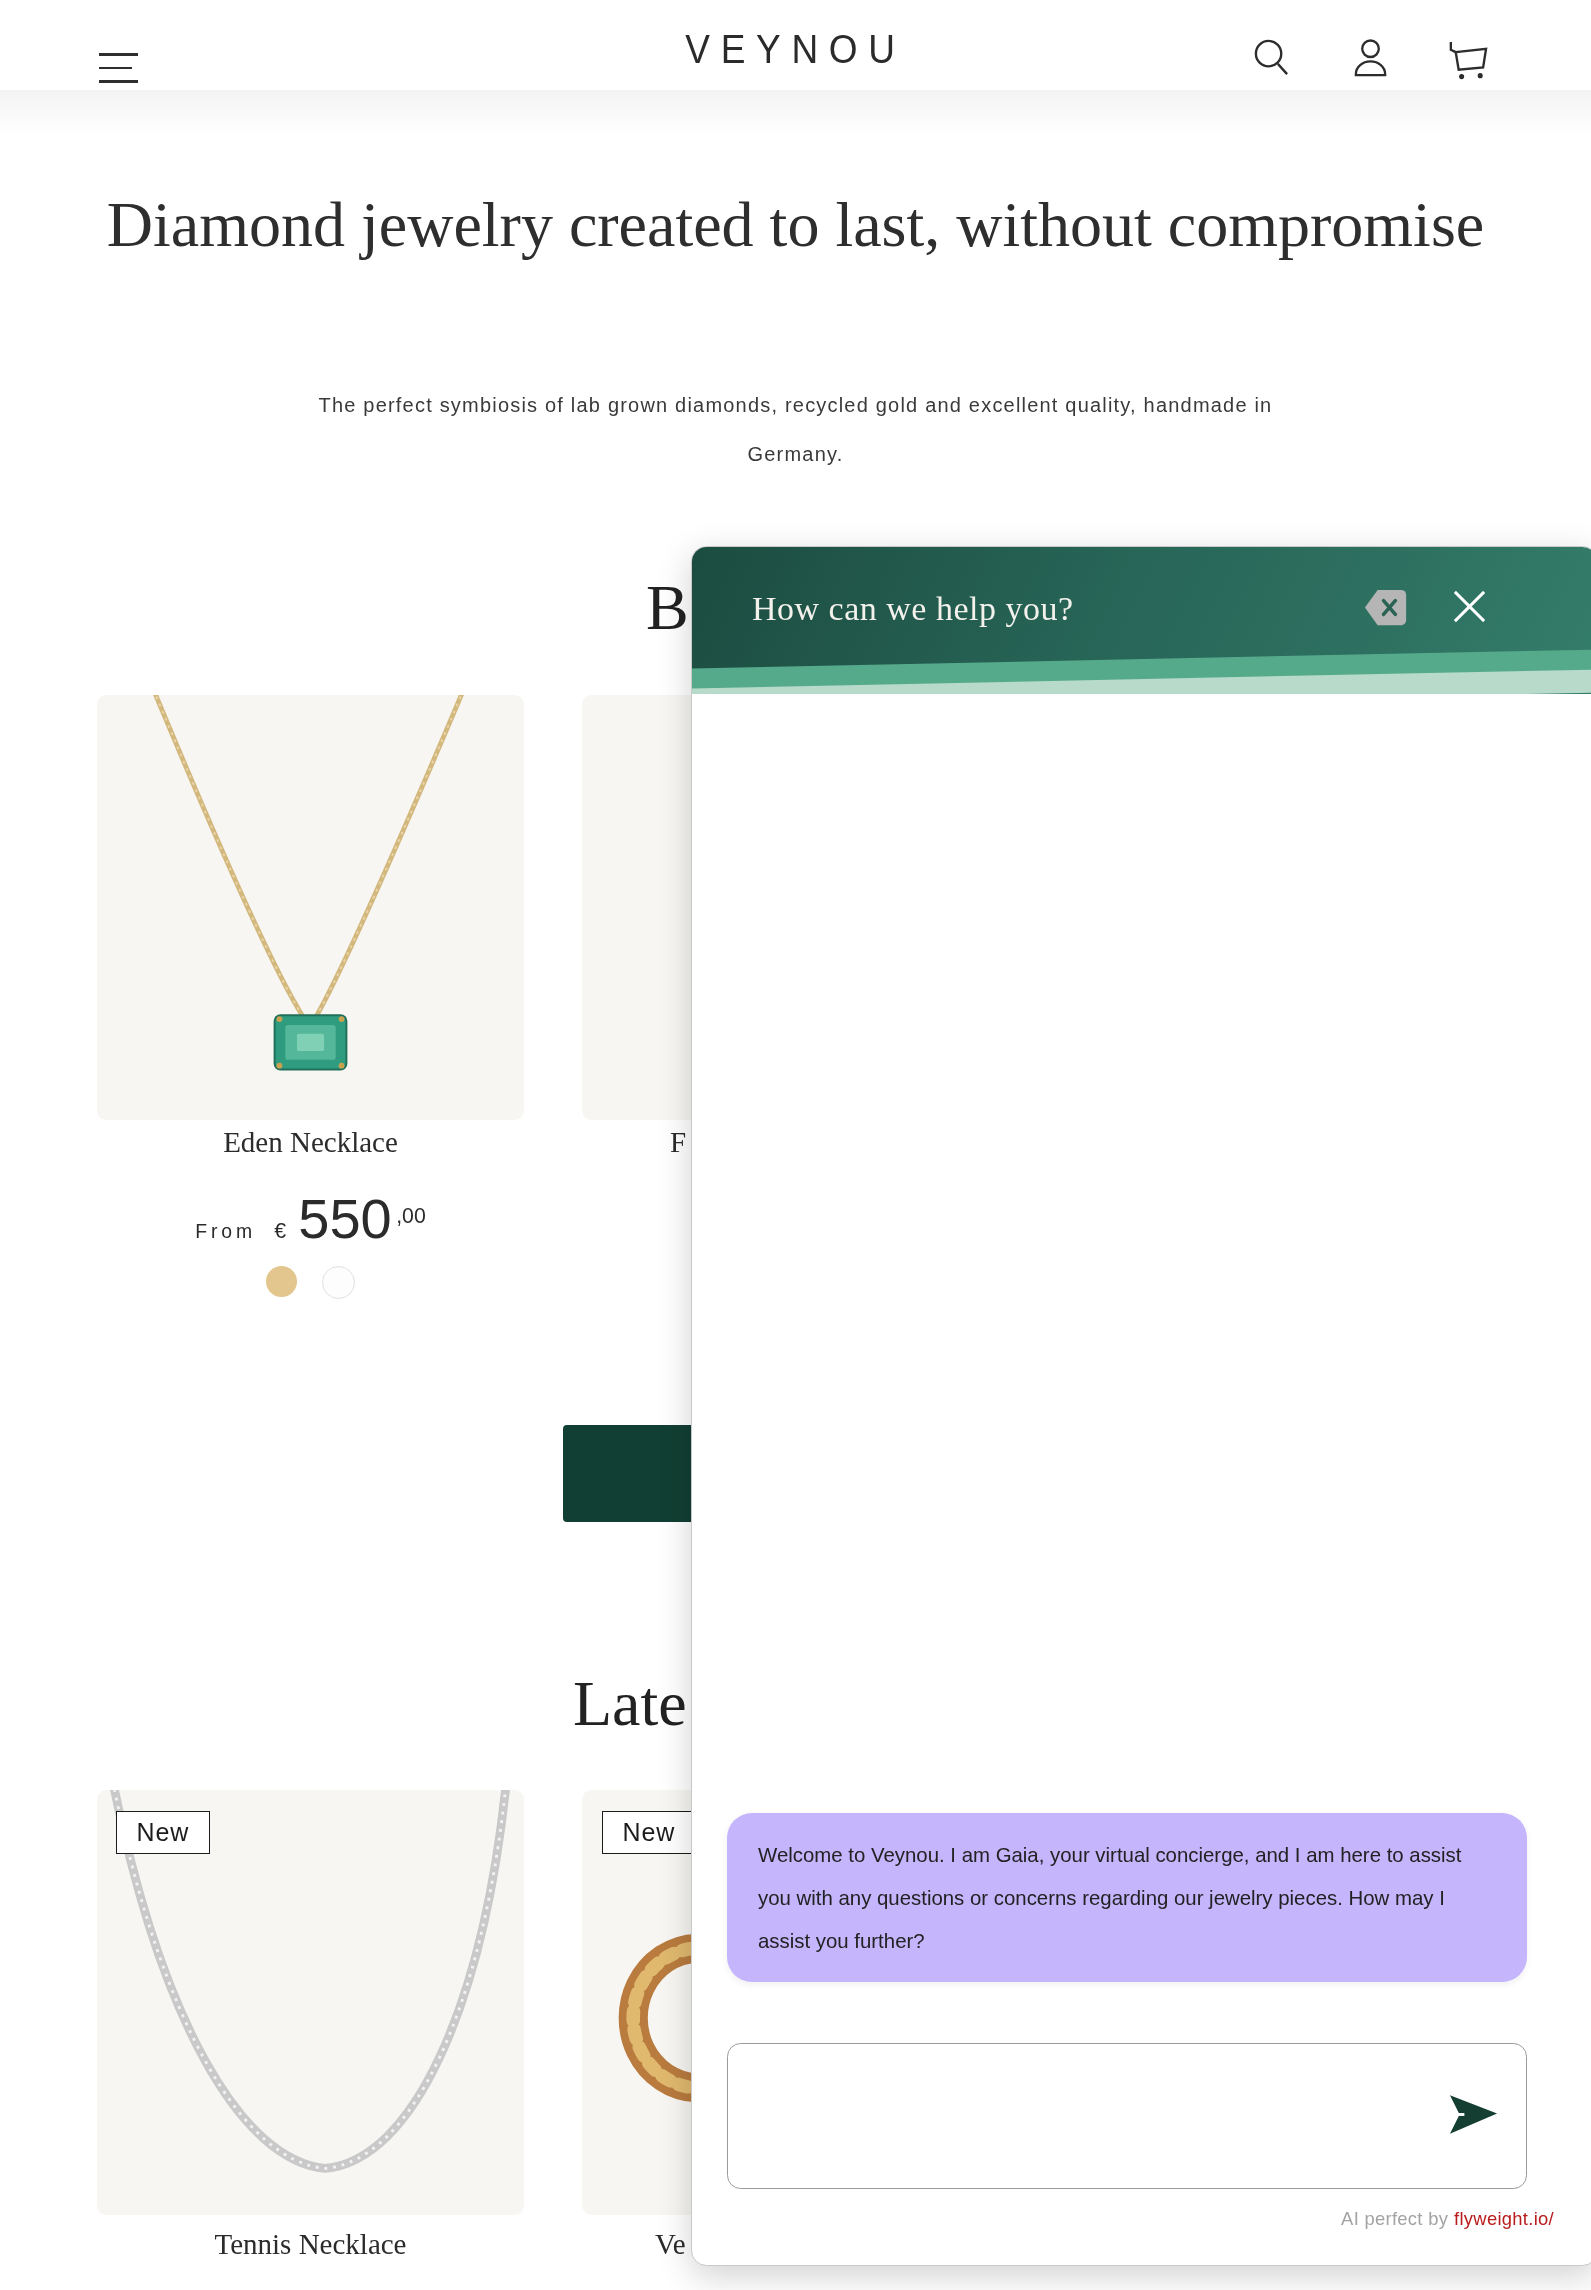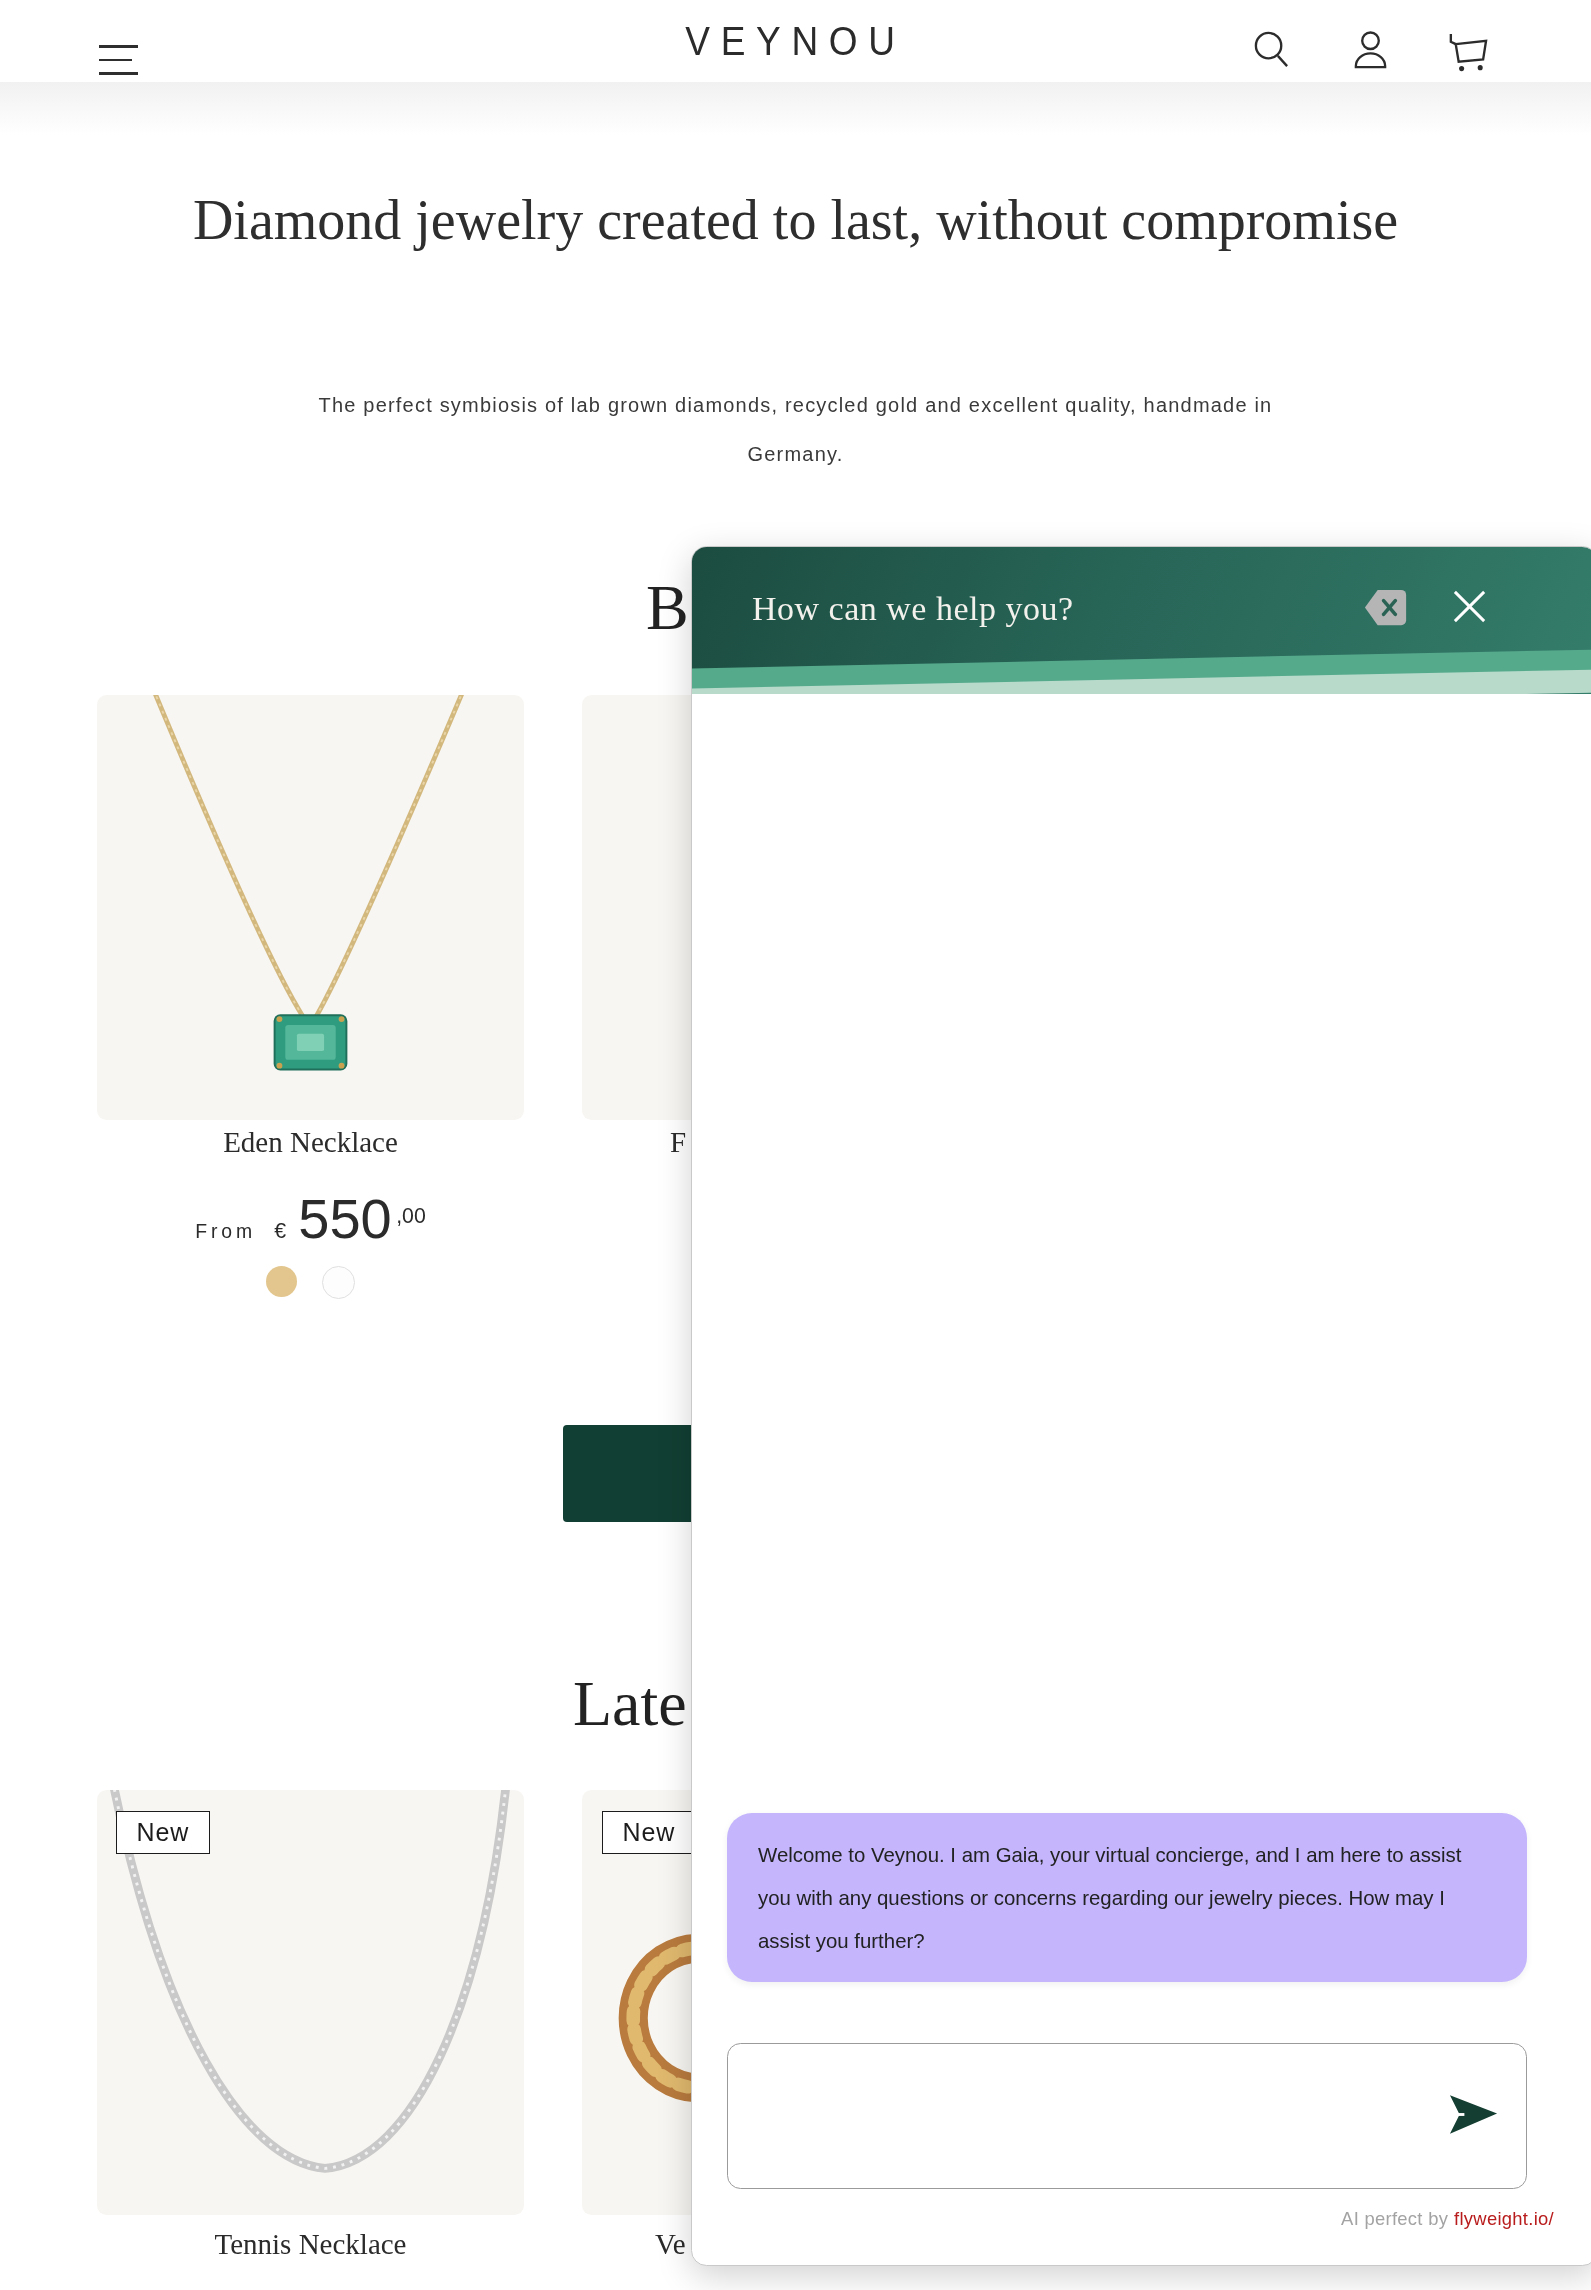--- a/index.html
+++ b/index.html
@@ -1,36 +1,36 @@
 <!DOCTYPE html>
 <html><head>
 <meta charset="utf-8">
 <style>
   html,body{margin:0;padding:0;background:#ffffff;}
   #canvas{position:relative;width:1591px;height:2290px;background:#ffffff;overflow:hidden;
           font-family:"Liberation Sans",sans-serif;color:#2b2b2b;}
 
   
-  .site-header{position:absolute;left:0;top:0;width:1591px;height:82px;background:#ffffff;z-index:5;}
+  .site-header{position:absolute;left:0;top:8px;width:1591px;height:82px;background:#ffffff;z-index:5;}
   .hero-fade{position:absolute;left:0;top:82px;width:1591px;height:53px;
              background:linear-gradient(#f1f1f1,#ffffff);z-index:1;}
   .hamburger{position:absolute;left:99px;top:43px;width:39px;height:35px;cursor:pointer;}
   .hamburger span{position:absolute;left:0;height:2.9px;background:#2e2e2e;width:39px;}
   .hamburger span:nth-child(1){top:1.9px;}
   .hamburger span:nth-child(2){top:15.5px;width:33px;}
   .hamburger span:nth-child(3){top:29px;}
   .logo{position:absolute;left:0;top:21.3px;width:1591px;text-align:center;
         font-family:"Liberation Sans",sans-serif;font-weight:300;font-size:37px;
         letter-spacing:10.7px;color:#2b2b2b;transform:scaleY(1.12);}
   .hdr-icon{position:absolute;top:29px;cursor:pointer;}
   .hdr-icon svg{display:block;}
 
   
   .hero-title{position:absolute;left:97px;top:136px;width:1397px;text-align:center;
-              font-family:"Liberation Serif",serif;font-weight:400;font-size:56px;
+              font-family:"Liberation Serif",serif;font-weight:400;font-size:64px;
               line-height:92px;color:#2e2e2e;z-index:2;}
   .hero-sub{position:absolute;left:281px;top:361px;width:1029px;text-align:center;
             font-weight:300;font-size:20px;line-height:49px;letter-spacing:1.2px;color:#3a3a3a;z-index:2;}
 
   
   .sec-heading{position:absolute;font-family:"Liberation Serif",serif;font-size:64px;color:#222;z-index:2;}
   #bestsellers-heading{left:646px;top:571px;}
   #latest-heading{left:573px;top:1667px;}
 
   

